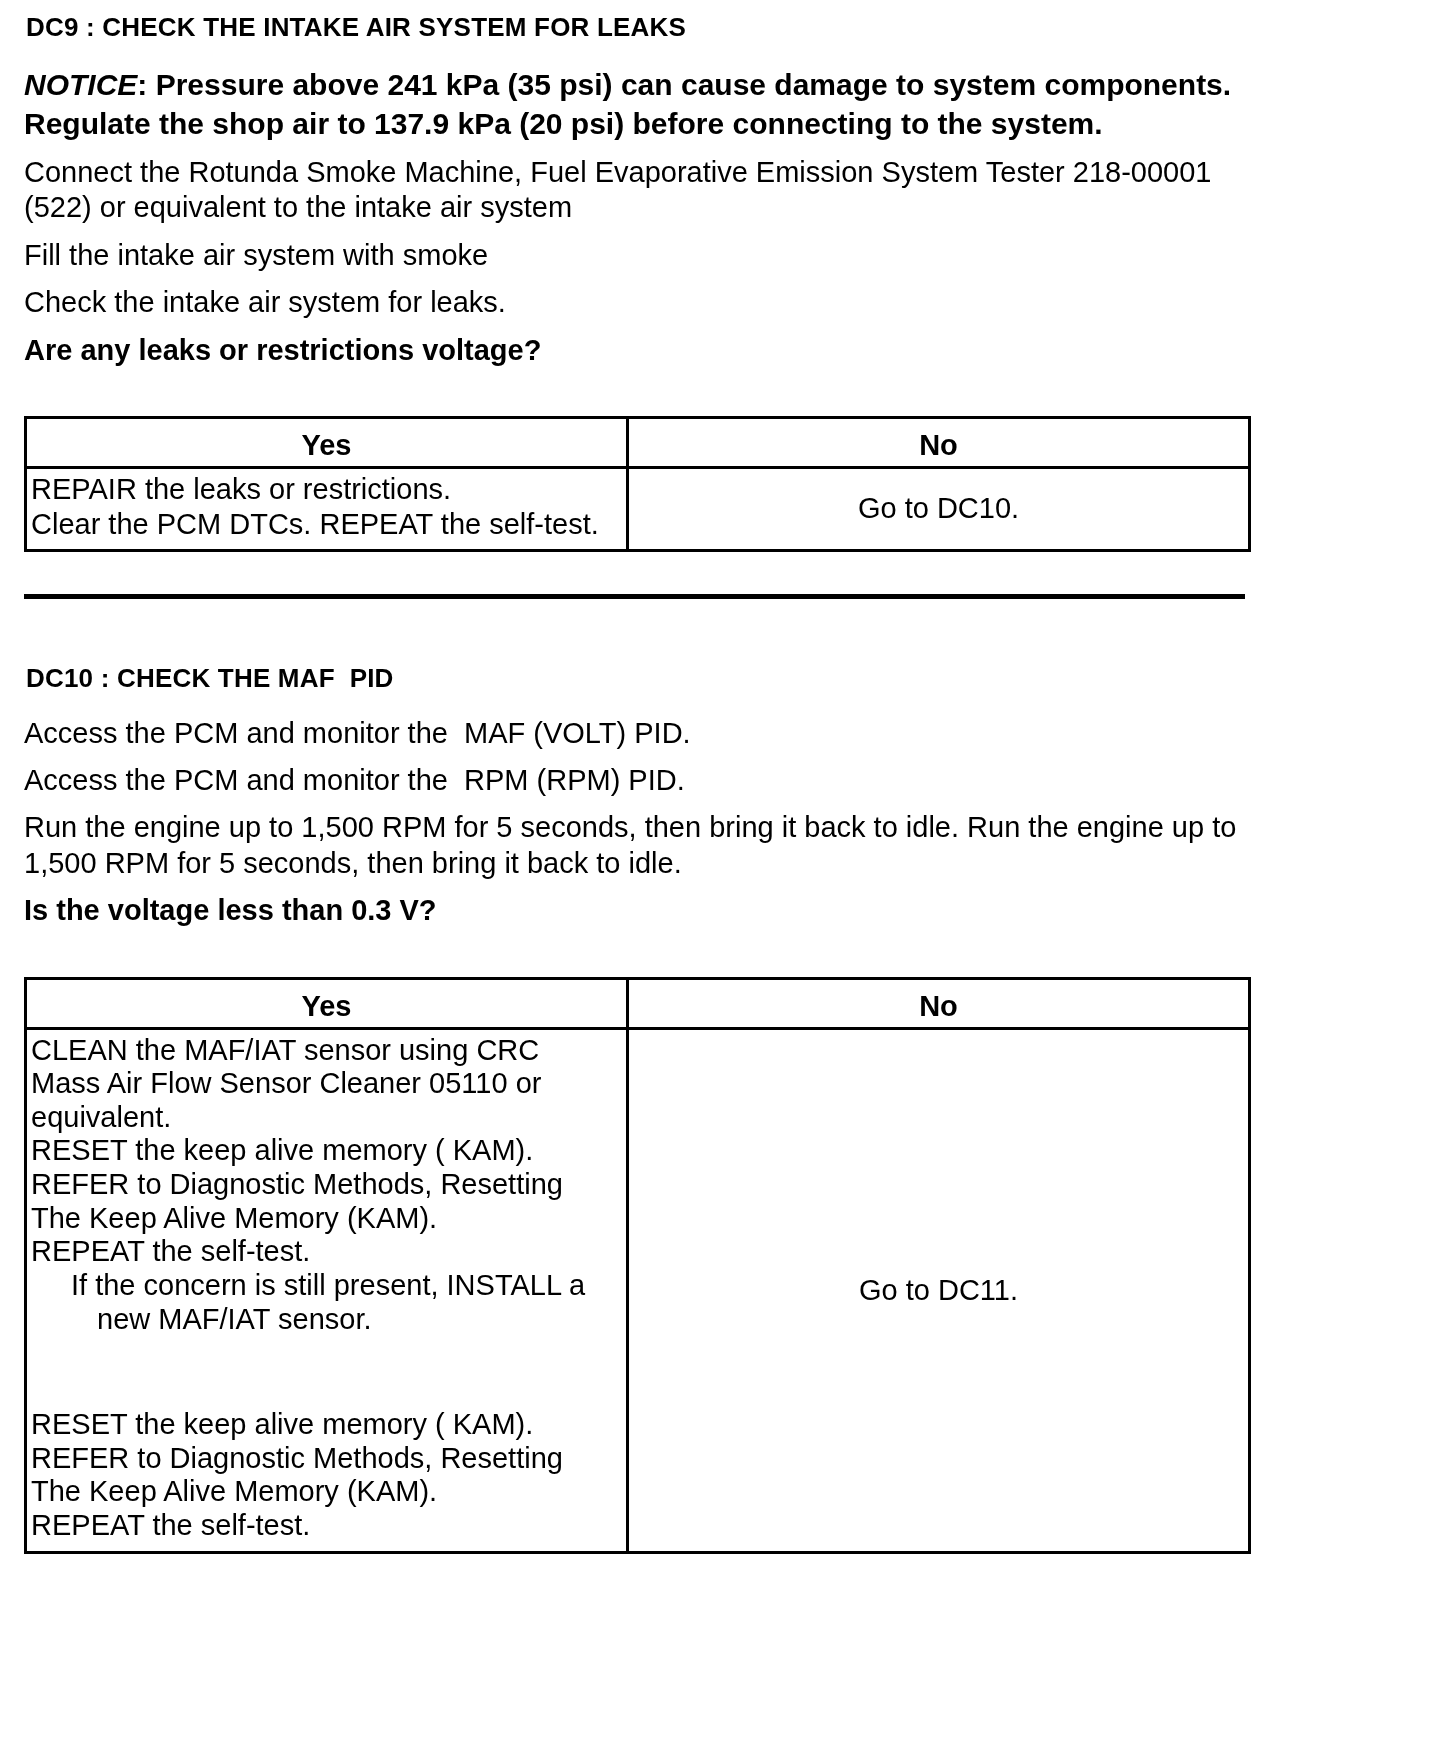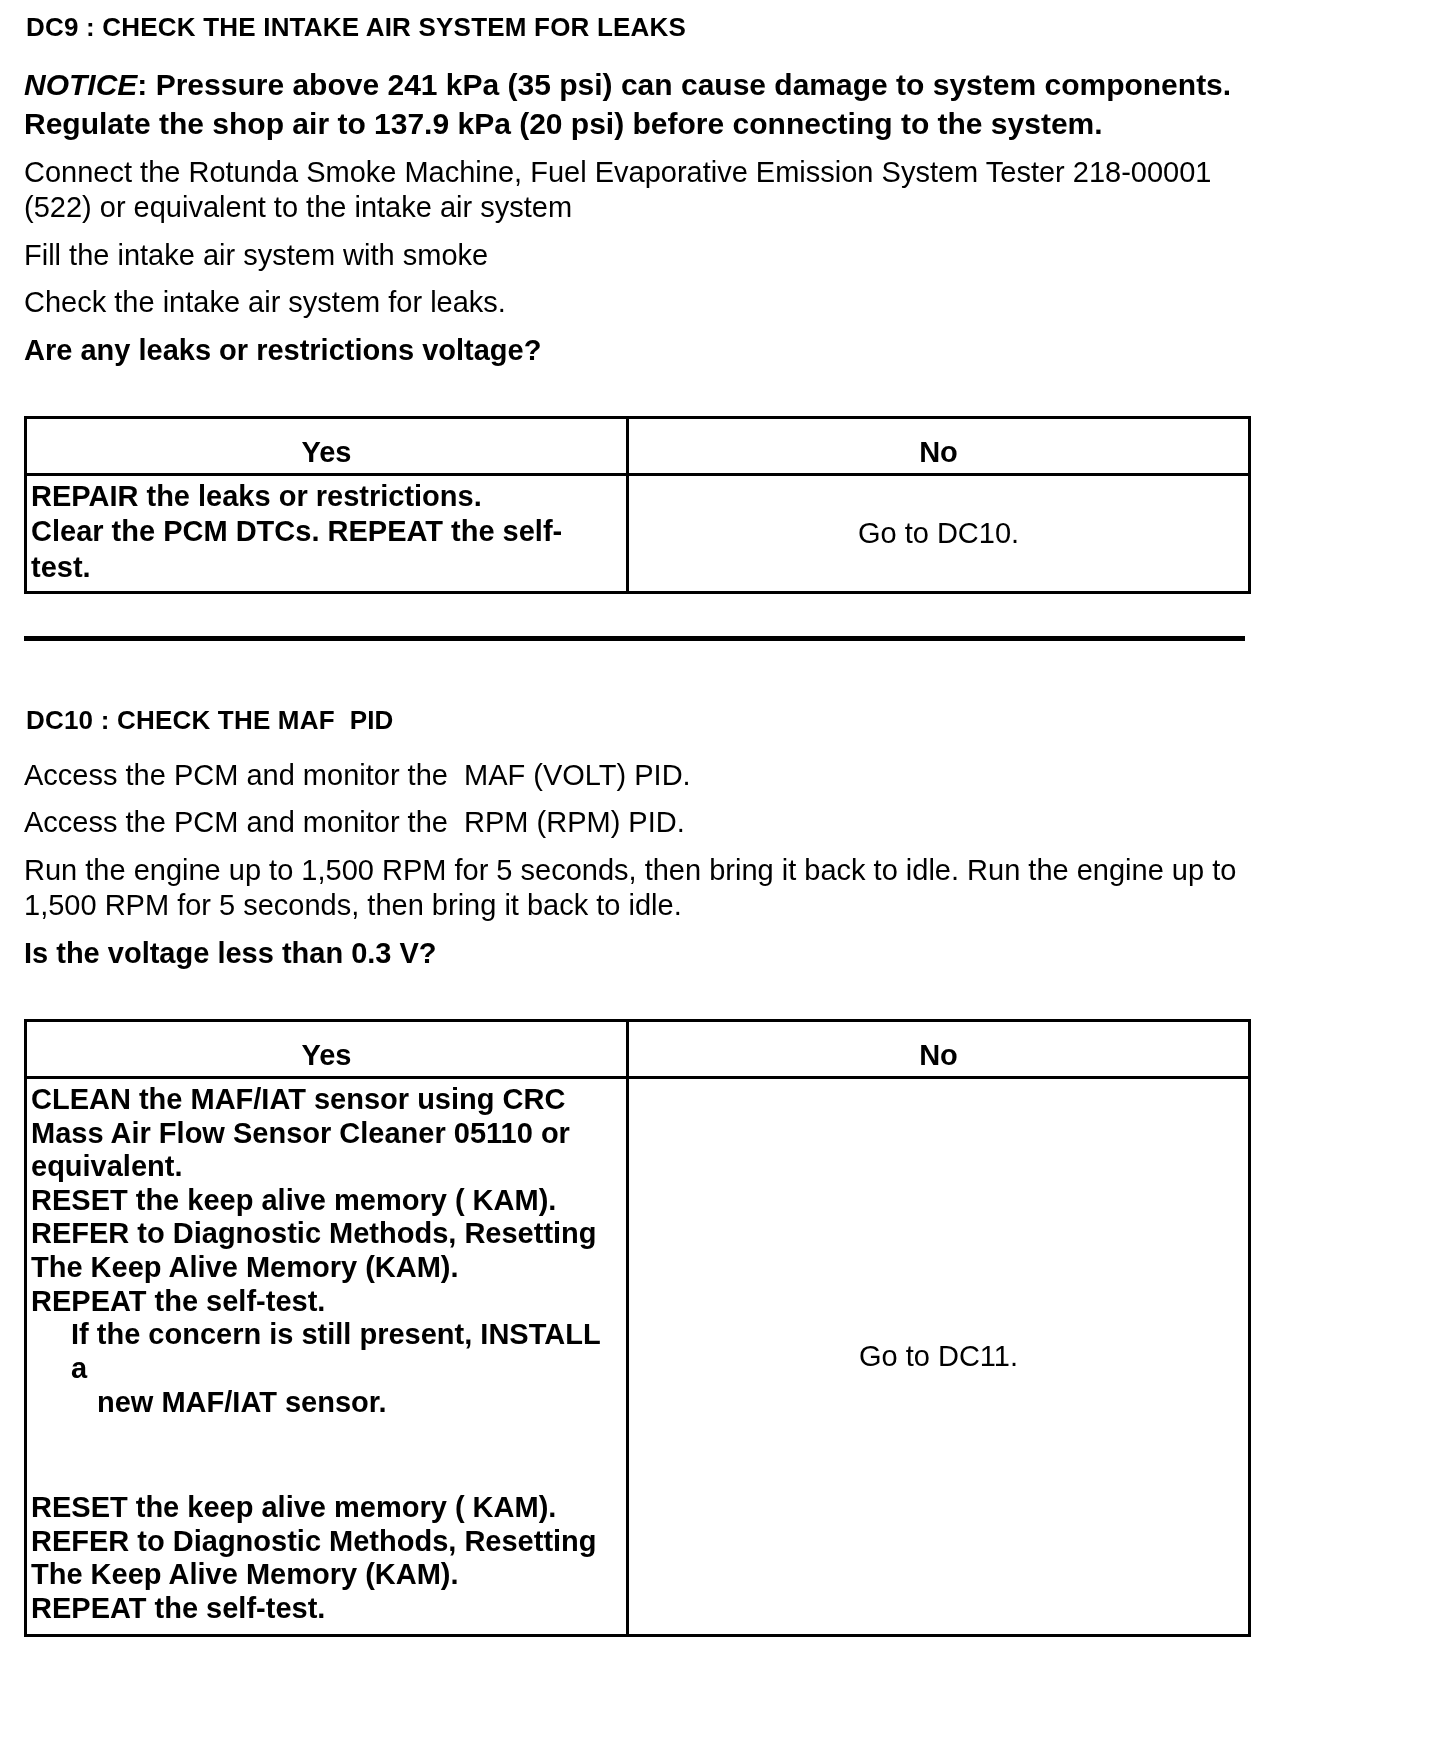--- a/index.html
+++ b/index.html
@@ -48,38 +48,38 @@
     border: 3px solid #000;
     margin-top: 48px;
     background: #fff;
   }
   .trow { display: grid; grid-template-columns: 602px 1fr; }
   .thead { border-bottom: 3px solid #000; }
   .th {
     font-size: 29px;
     font-weight: 700;
     text-align: center;
-    padding: 17px 0 4px 0;
+    padding: 10px 0 4px 0;
   }
   .th-yes { border-right: 3px solid #000; }
   .cell-yes {
     border-right: 3px solid #000;
     padding: 3px 8px 6px 4px;
     font-size: 29px;
     line-height: 1.22;
   }
   .cell-no {
     display: flex;
     align-items: center;
     justify-content: center;
     font-size: 29px;
     padding: 4px;
   }
   .t2 .cell-yes { line-height: 1.16; padding: 4px 6px 8px 4px; }
-  .action-line { white-space: pre-wrap; font-weight: bold; }
+  .action-line { white-space: pre-wrap; }
   .indent-1 { padding-left: 40px; }
   .indent-2 { padding-left: 66px; }
   .v-spacer { height: 72px; }
 
   .rule { height: 5px; background: #000; }
   .rule-1 { width: 1221px; margin-top: 42px; }
 
   .section-dc10 { margin-top: 64px; }
 </style>
 </head>

